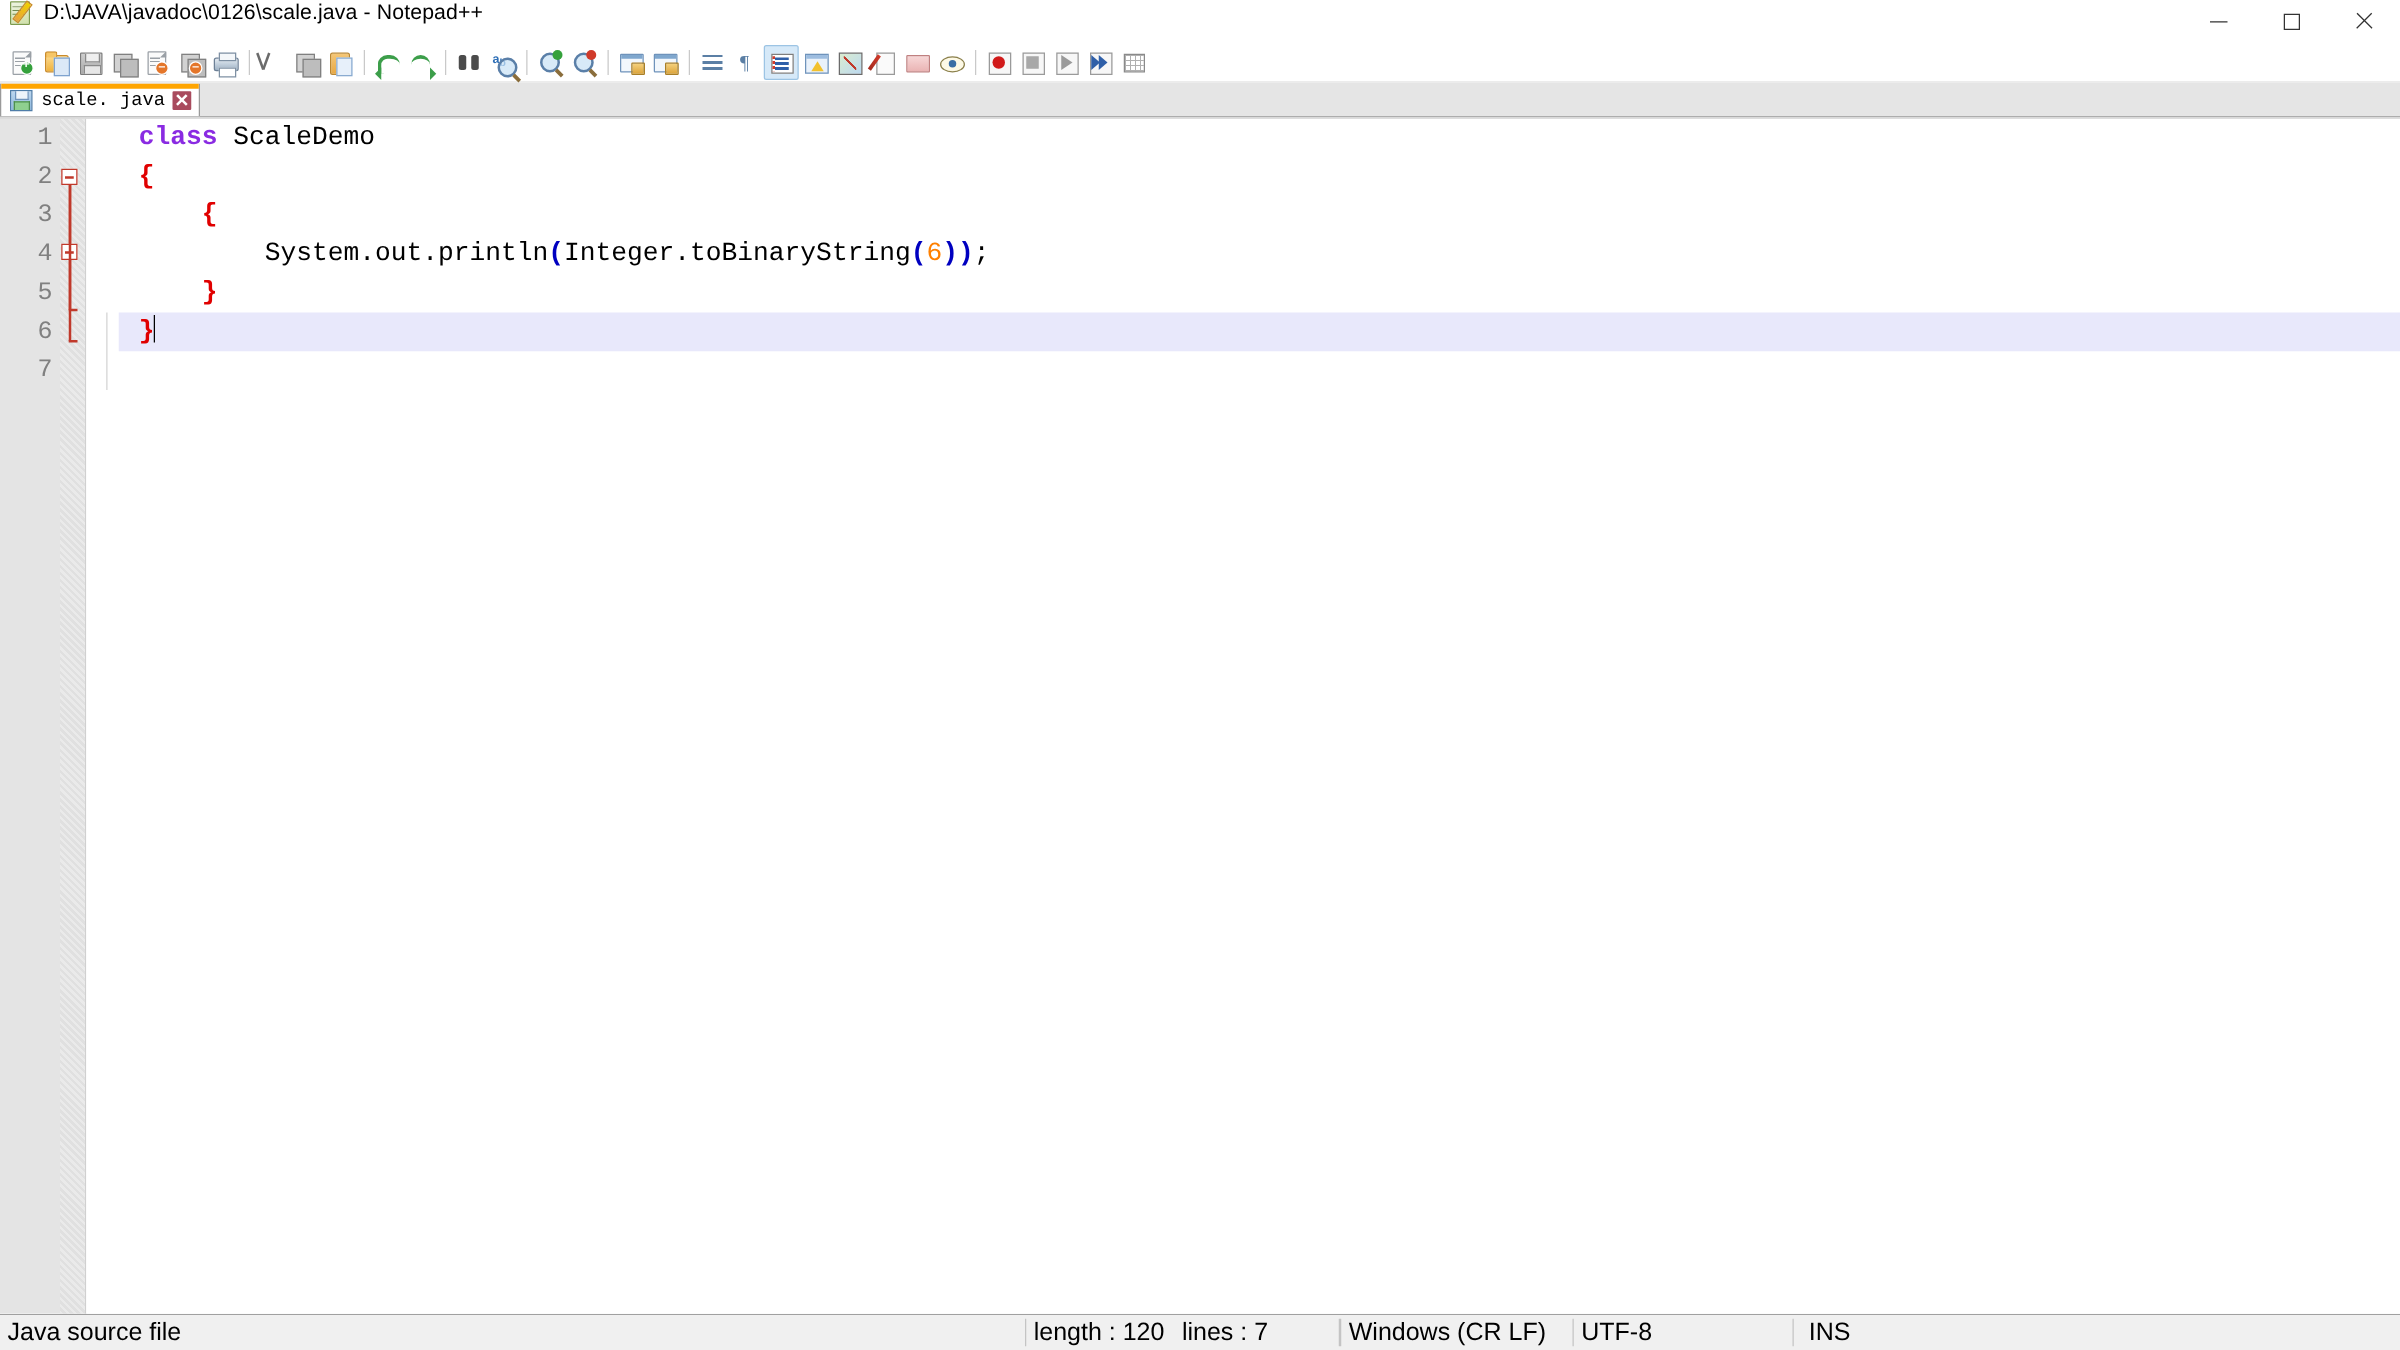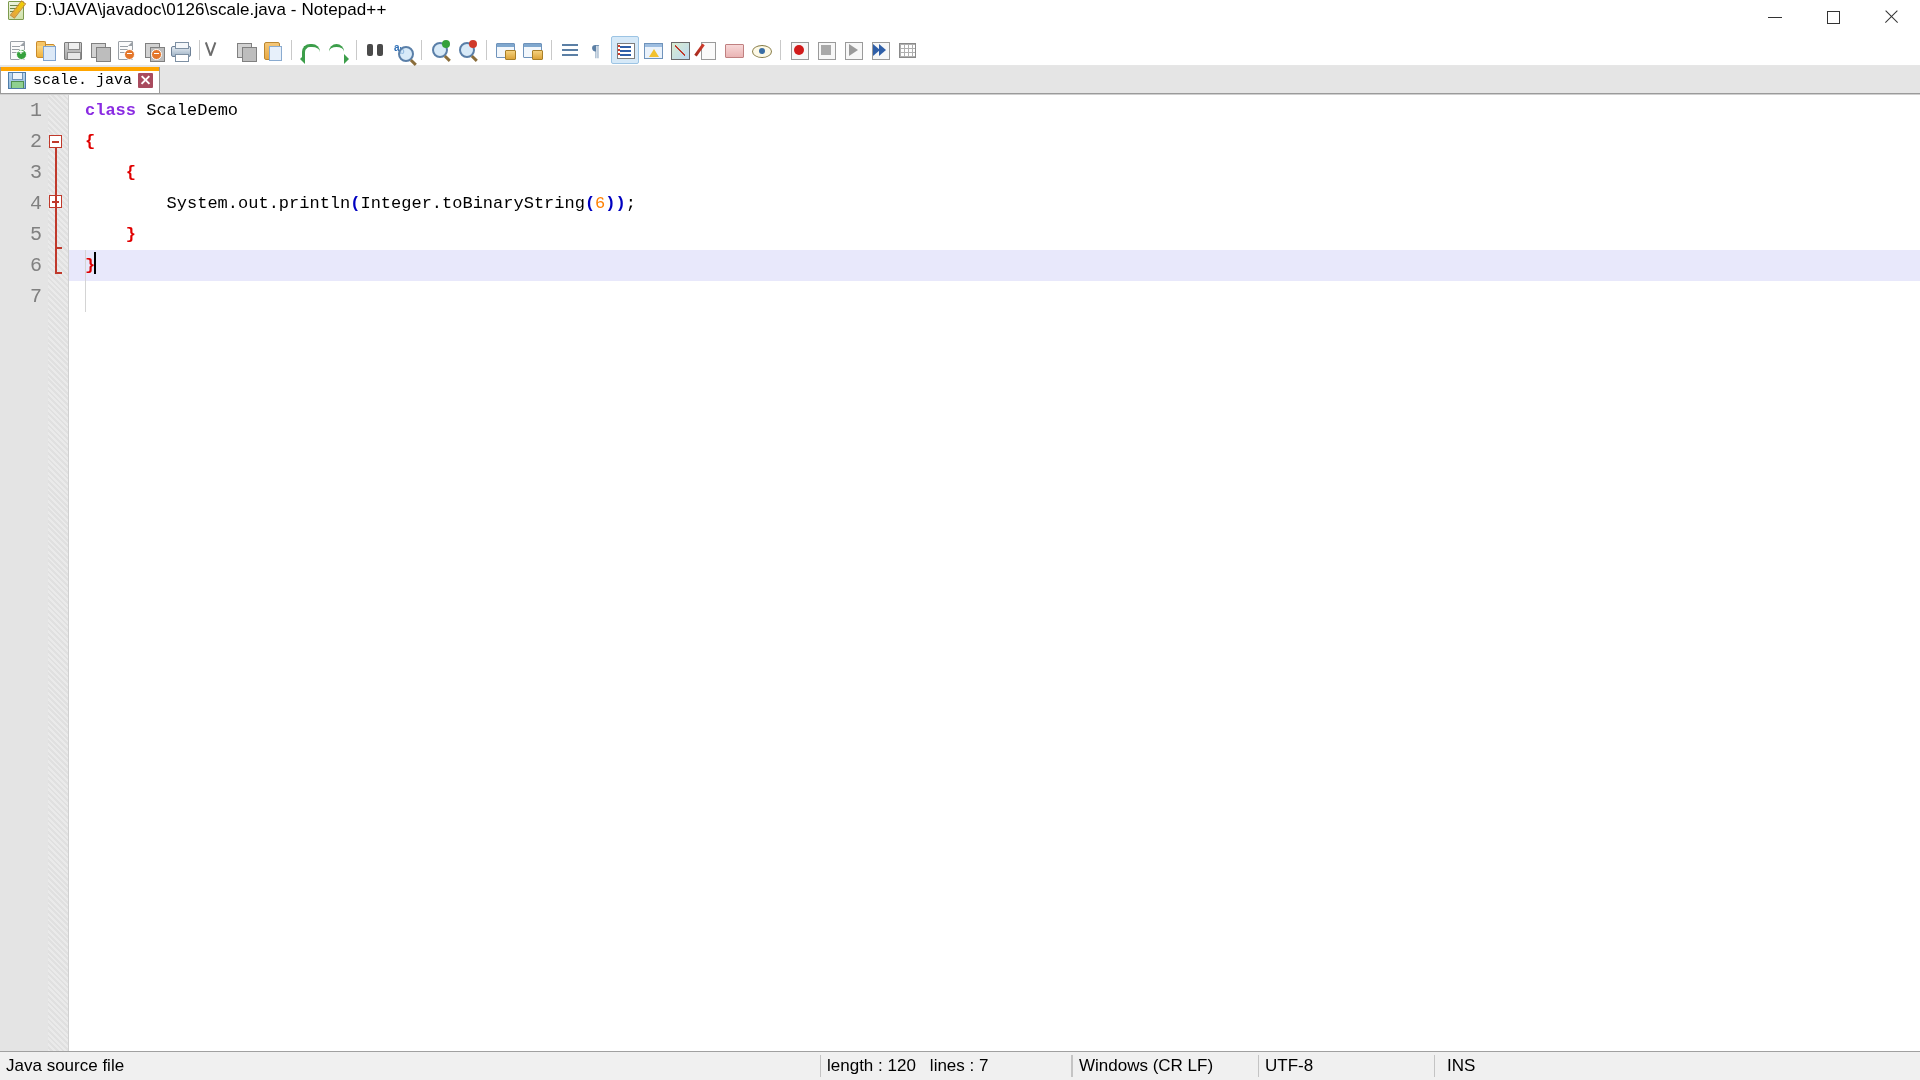--- a/index.html
+++ b/index.html
@@ -450,25 +450,26 @@
   }
   .code-area {
     flex: 1 1 auto;
     position: relative;
     background: #ffffff;
   }
   .code-line {
     height: 31px;
     line-height: 31px;
     font-family: "Liberation Mono", monospace;
-    font-size: 17px;
+    font-size: 21px;
     white-space: pre;
     padding-left: 16px;
     color: #000000;
     letter-spacing: 0px;
+    margin-left: 26px;
   }
   .code-line.current { background: #e8e8fb; }
   .kw { color: #8a2be2; font-weight: bold; }
   .brace { color: #e00000; font-weight: bold; }
   .paren { color: #0000c0; font-weight: bold; }
   .num { color: #ff8000; }
   .plain { color: #000000; }
   .caret {
     display: inline-block;
     width: 1.5px;
@@ -506,21 +507,21 @@
   }
 
   
   .statusbar {
     height: 28px;
     background: #f0f0f0;
     border-top: 1px solid #a0a0a0;
     display: flex;
     align-items: center;
     flex: 0 0 auto;
-    font-size: 17px;
+    font-size: 20px;
     color: #000;
     font-family: "Liberation Sans", sans-serif;
   }
   .sb-cell {
     height: 28px;
     display: flex;
     align-items: center;
     padding-left: 6px;
     box-sizing: border-box;
     white-space: nowrap;

